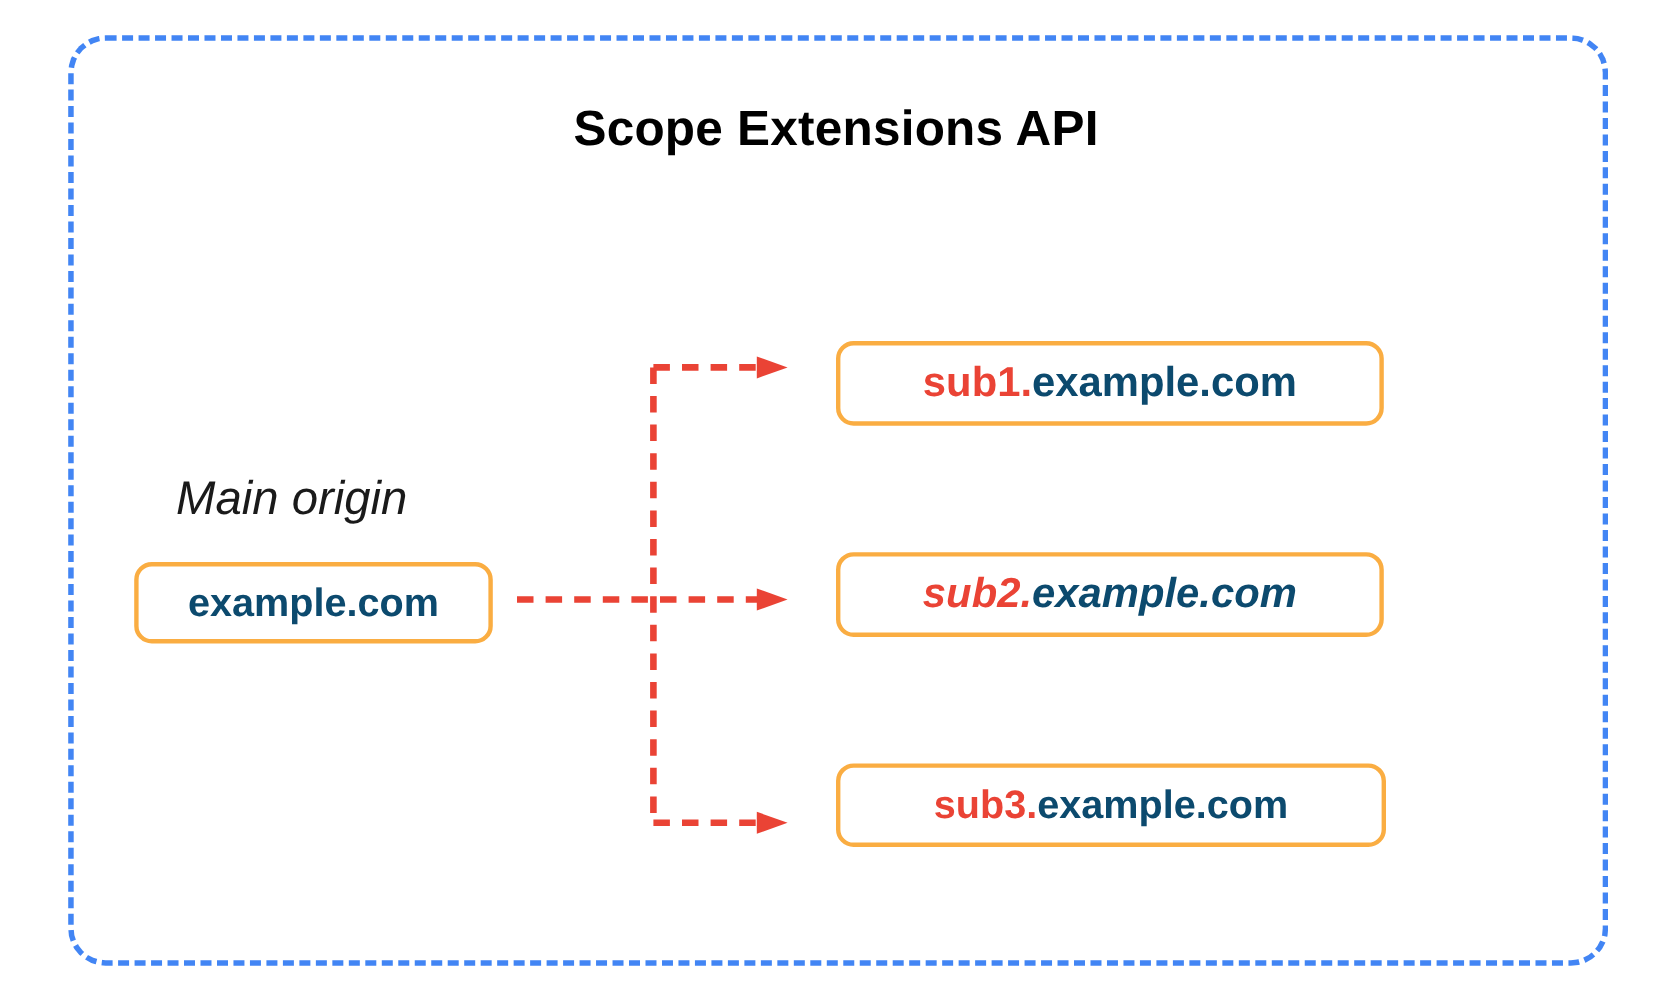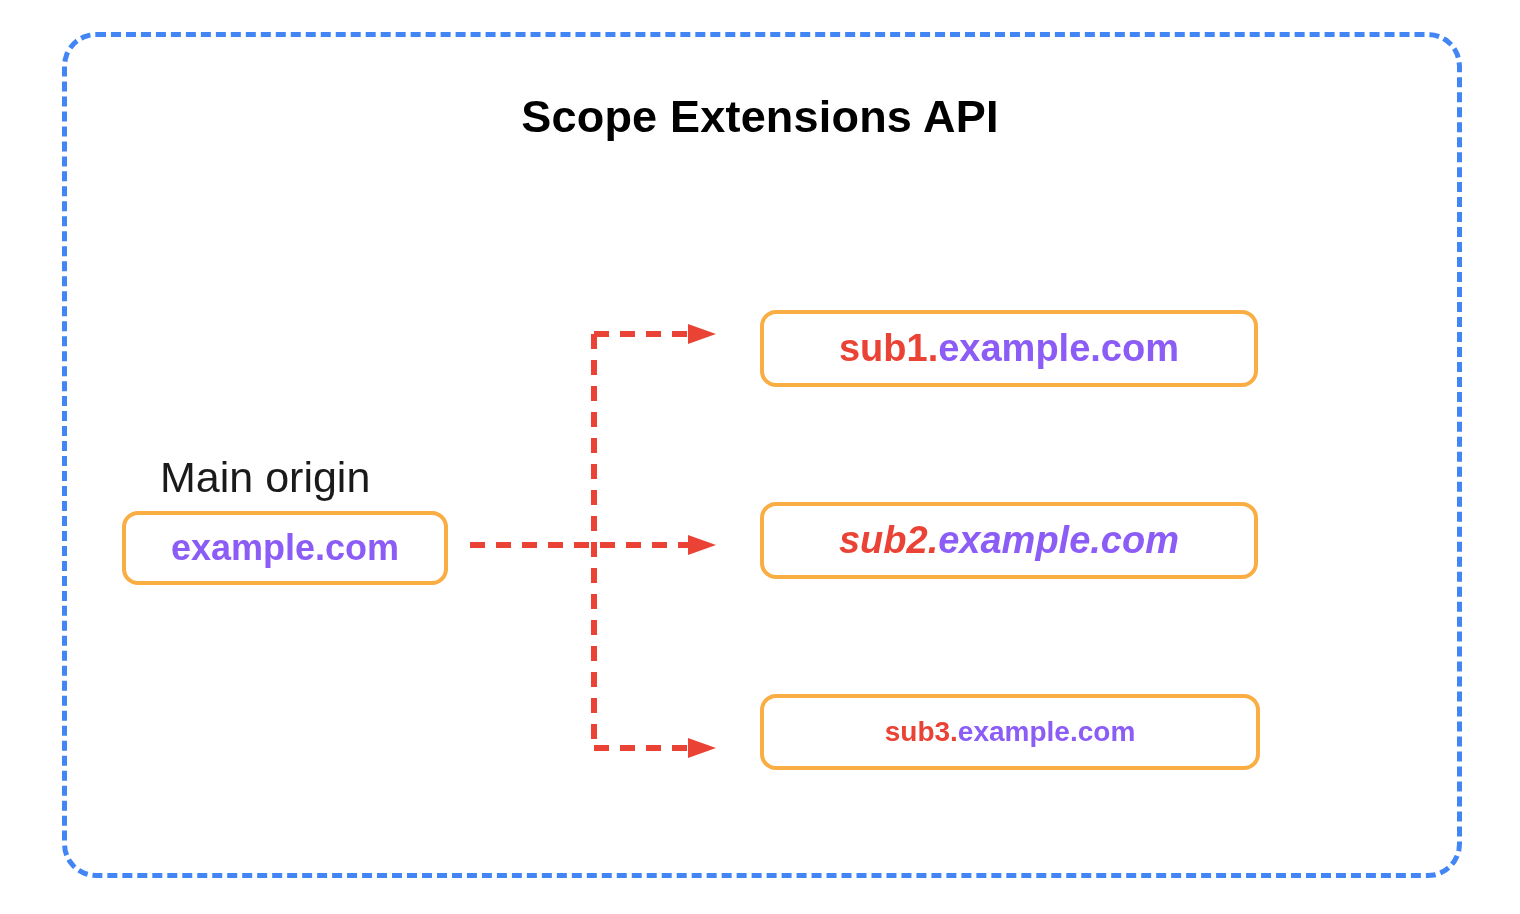--- a/index.html
+++ b/index.html
@@ -49,21 +49,22 @@
   .section-label {
     position: absolute;
     font-size: 43px;
     font-weight: normal;
     color: #1a1a1a;
     line-height: 1;
     white-space: nowrap;
   }
   .label-main-origin {
     left: 160px;
-    top: 456px;
+    top: 432px;
+    font-style: italic;
   }
   .label-associated-origins {
     left: 800px;
     top: 225px;
   }
   
   .origin-box {
     position: absolute;
     box-sizing: border-box;
     border: 4px solid #FAAD42;
@@ -83,24 +84,24 @@
     font-size: 36px;
   }
   .box-assoc {
     left: 760px;
     width: 498px;
     height: 77px;
     font-size: 38px;
   }
   .box-assoc-1 { top: 310px; }
   .box-assoc-2 { top: 502px; font-style: italic; }
-  .box-assoc-3 { top: 694px; width: 500px; height: 76px; font-size: 28px; }
+  .box-assoc-3 { top: 694px; width: 500px; height: 76px; font-size: 36px; }
 
   .seg-sub { color: #EA4335; }
-  .seg-domain { color: #8b5cf6; }
+  .seg-domain { color: #0c4a6e; }
 
   
   .arrow-layer {
     position: absolute;
     left: 0;
     top: 0;
     width: 1520px;
     height: 914px;
     pointer-events: none;
   }

